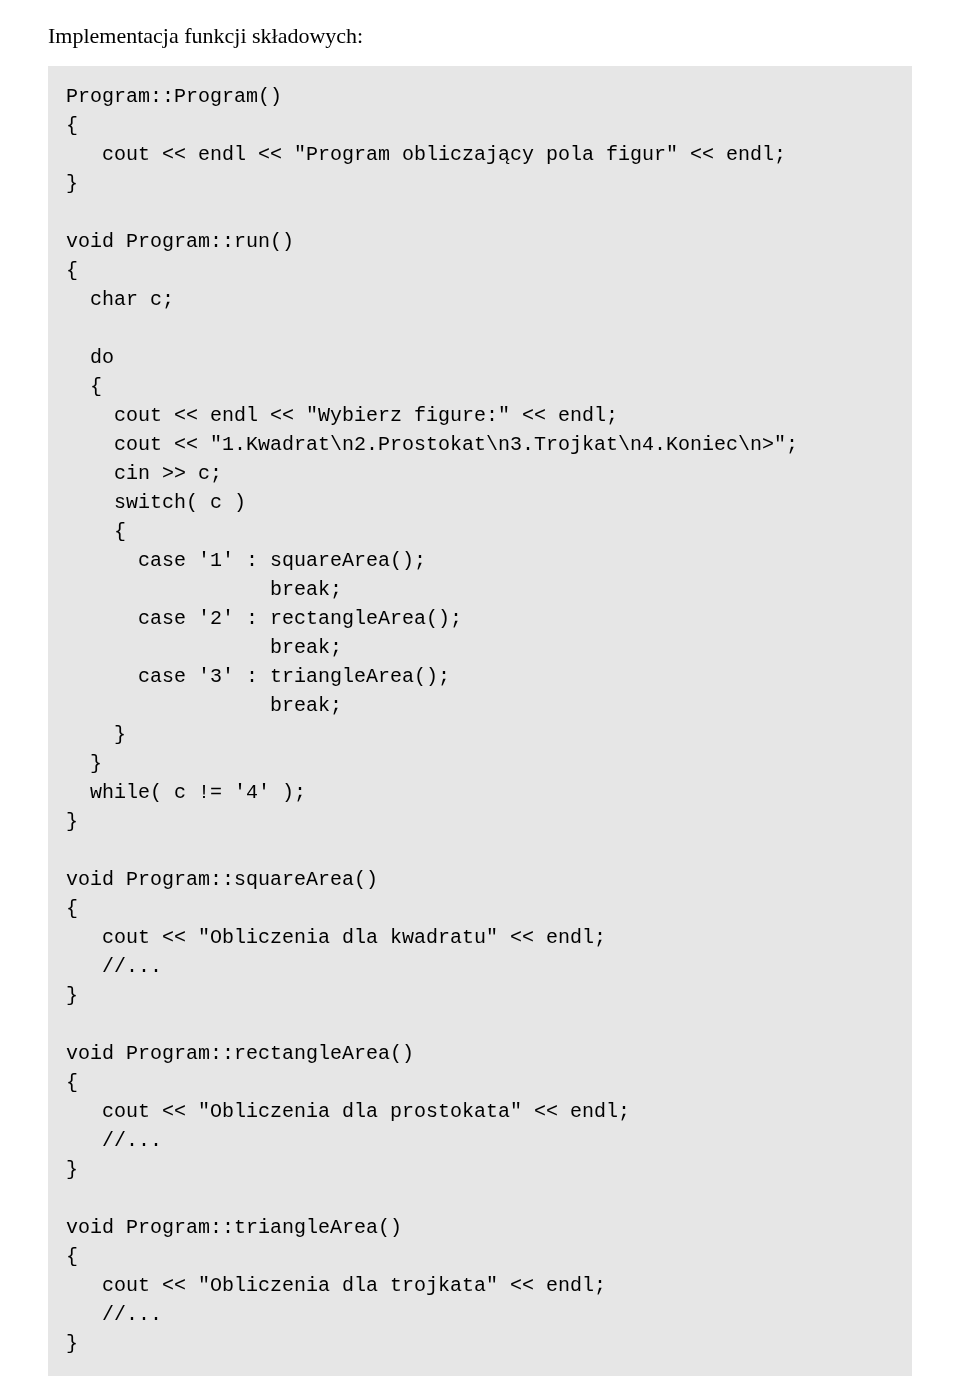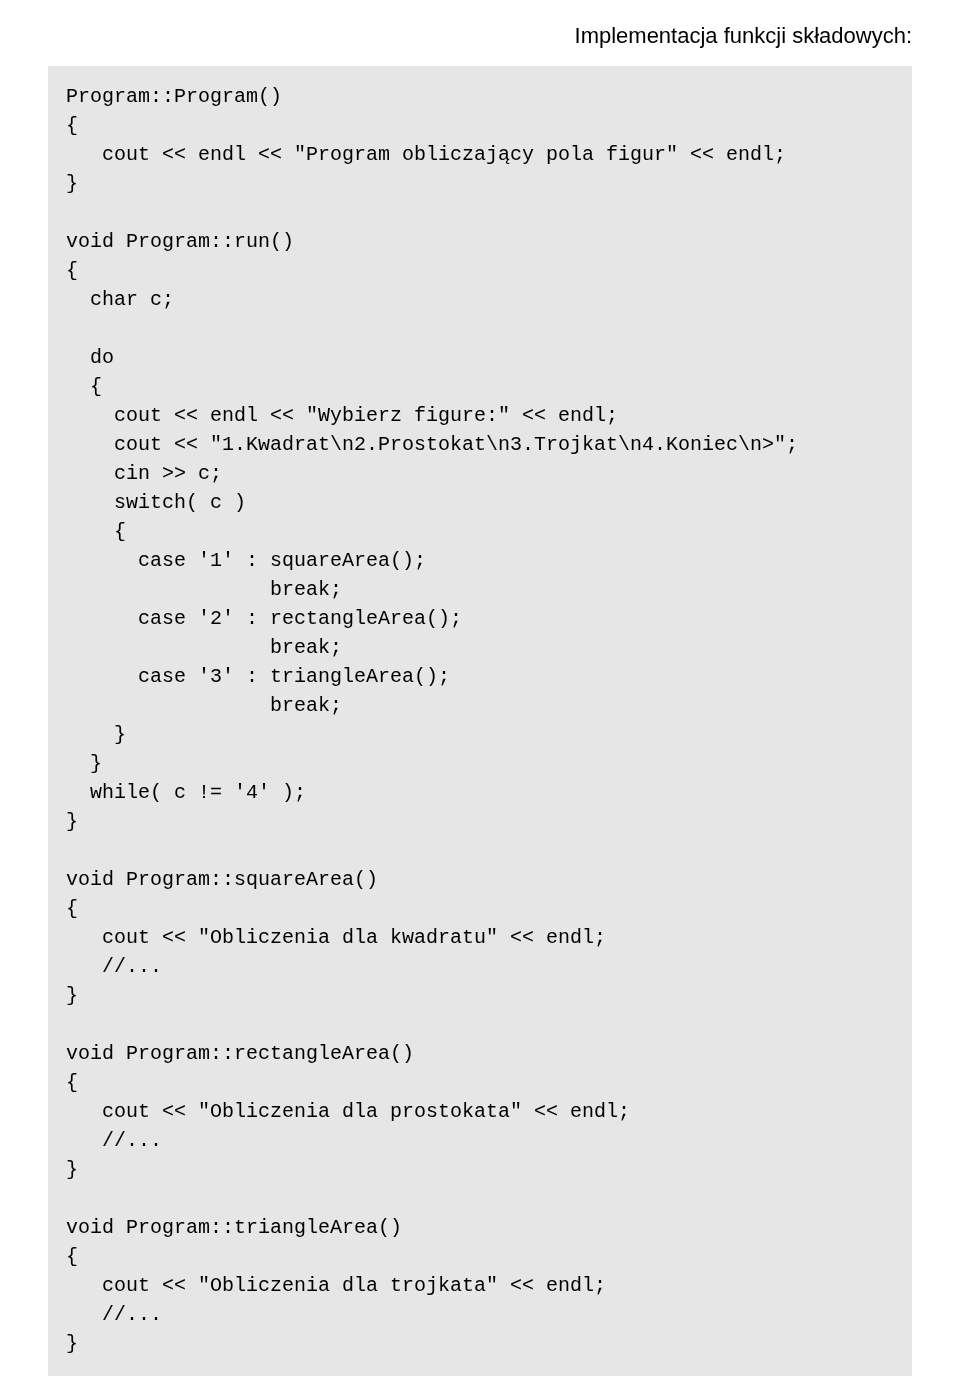--- a/index.html
+++ b/index.html
@@ -12,22 +12,21 @@
   }
   .page {
     width: 960px;
     padding: 20px 48px 40px 48px;
     box-sizing: border-box;
   }
   .intro {
     font-size: 22px;
     line-height: 1.45;
     margin: 0 0 14px 0;
-    font-family: Liberation Sans, sans-serif;
-    text-align: right;
+    font-family: Liberation Serif, serif;
   }
   .code-block {
     background: #e6e6e6;
     padding: 16px 18px 18px 18px;
     font-family: "Courier New", Courier, monospace;
     font-size: 20px;
     line-height: 1.45;
     white-space: pre;
     margin: 0 0 24px 0;
     color: #000000;

